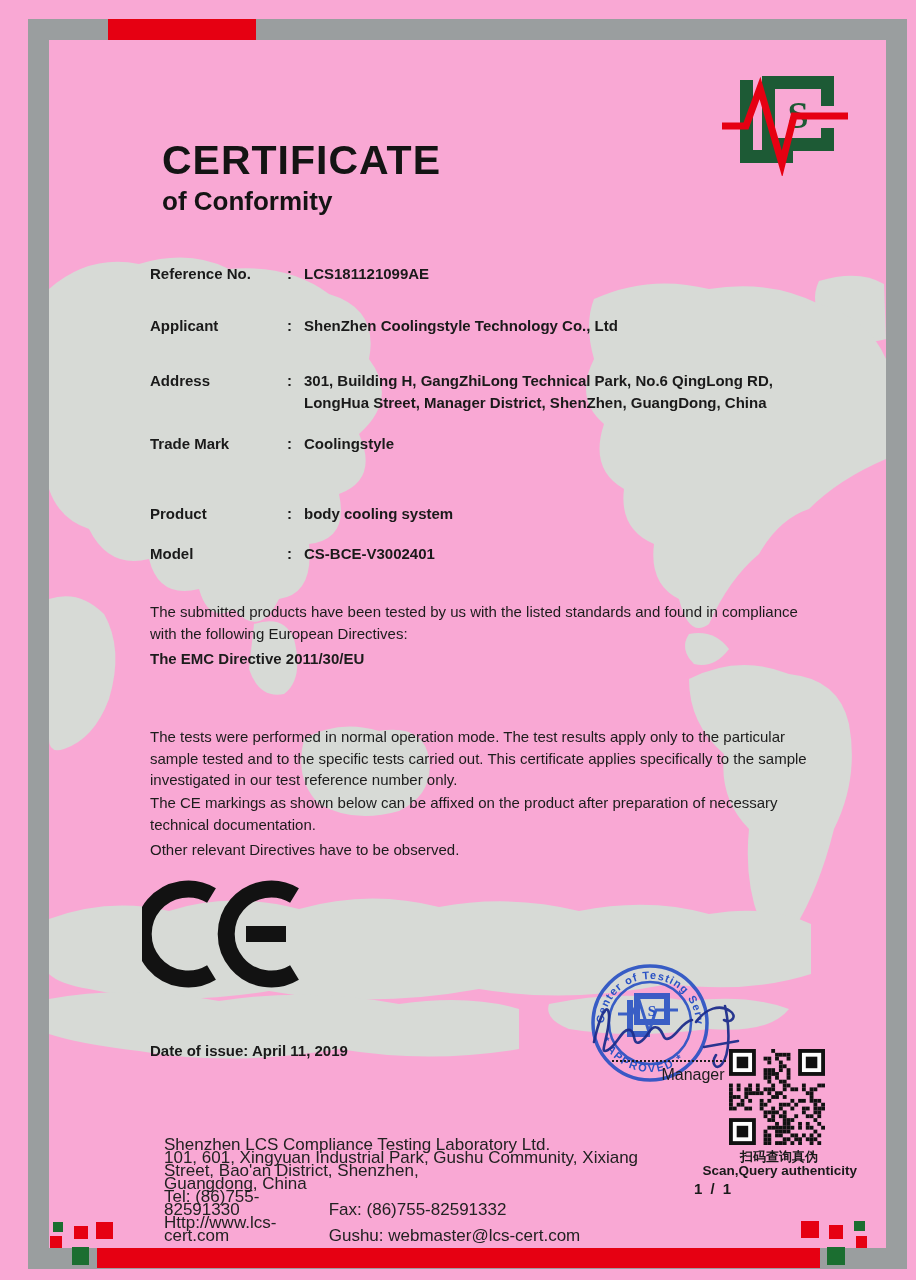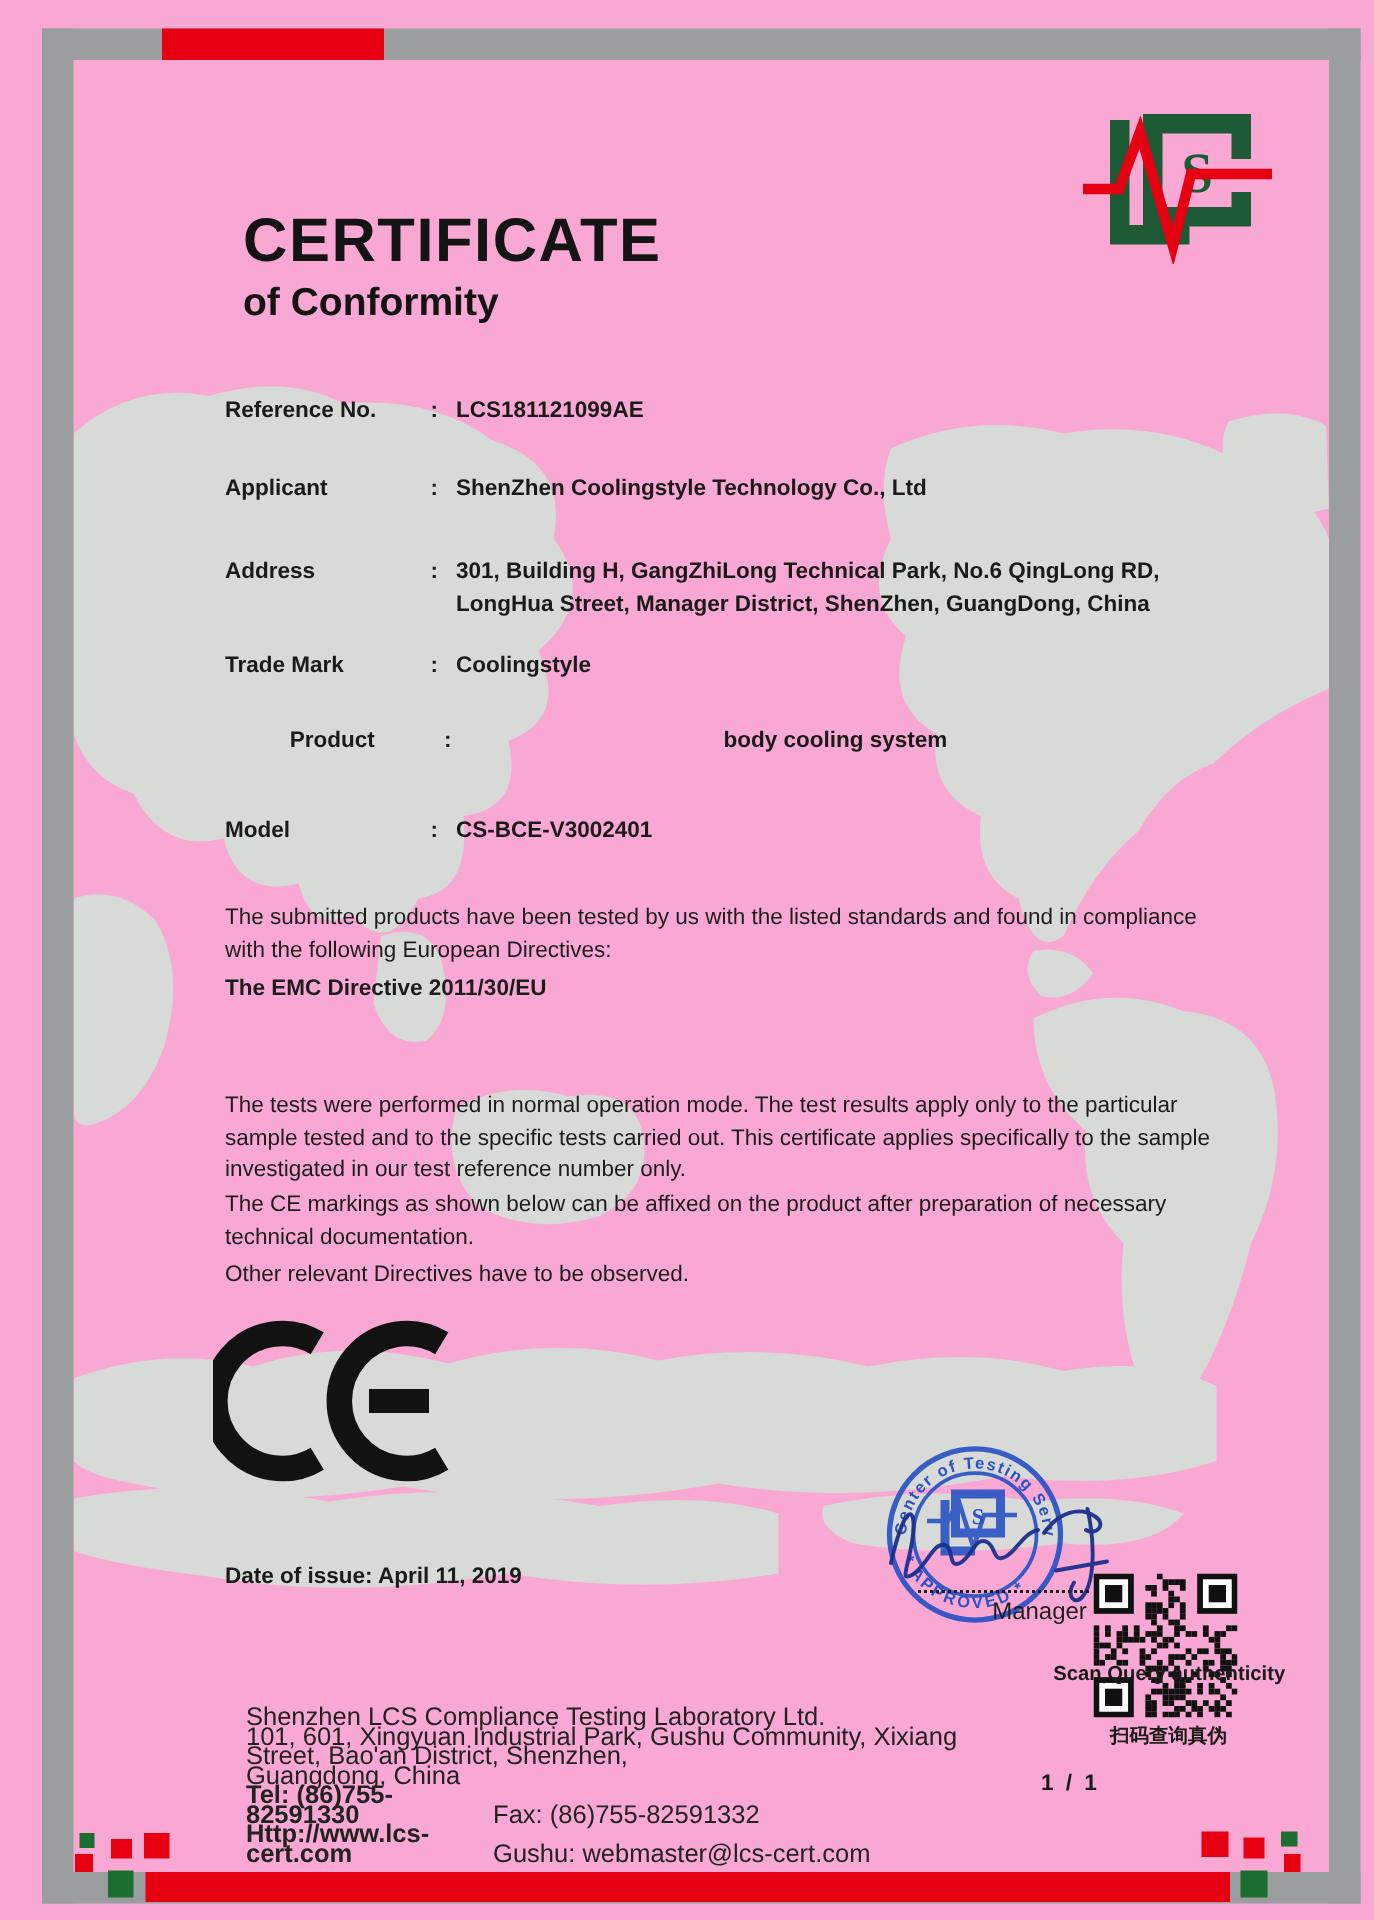--- a/index.html
+++ b/index.html
@@ -19,21 +19,21 @@
   
   .row{position:absolute;left:150px;width:660px;font-size:15px;font-weight:700;line-height:22px;z-index:2;}
   .row .lbl{display:inline-block;width:137px;vertical-align:top;}
   .row .sep{display:inline-block;width:17px;vertical-align:top;}
   .row .val{display:inline-block;width:500px;vertical-align:top;}
   
   .para{position:absolute;left:150px;width:665px;font-size:15px;line-height:21.5px;z-index:2;color:#1c1c1c;}
   .bold{font-weight:700;}
   
   .foot{position:absolute;left:164px;top:1138px;width:520px;font-size:17px;line-height:13px;z-index:5;color:#222;}
-  .foot .c1{display:inline-block;width:160px;font-weight:bold;}
+  .foot .c1{display:inline-block;width:160px;}
   .stamp-note{position:absolute;z-index:6;text-align:center;}
   .qr-cap{position:absolute;z-index:6;text-align:center;font-weight:700;font-size:13px;color:#1a1a1a;}
   .dotline{position:absolute;z-index:7;border-bottom:2px dotted #1d1d1d;}
 </style>
 </head>
 <body>
 
 <div class="page">
 
   <svg class="map" width="837" height="1210" viewBox="0 0 837 1210">
@@ -99,21 +99,21 @@
   </div>
   <div class="row" style="top:315px;">
     <span class="lbl">Applicant</span><span class="sep">:</span><span class="val">ShenZhen Coolingstyle Technology Co., Ltd</span>
   </div>
   <div class="row" style="top:370px;">
     <span class="lbl">Address</span><span class="sep">:</span><span class="val"><span>301, Building H, GangZhiLong Technical Park, No.6 QingLong RD,</span><br><span>LongHua Street, Manager District, ShenZhen, GuangDong, China</span></span>
   </div>
   <div class="row" style="top:433px;">
     <span class="lbl">Trade Mark</span><span class="sep">:</span><span class="val">Coolingstyle</span>
   </div>
-  <div class="row" style="top:483px;text-align:center;">
+  <div class="row" style="top:503px;">
     <span class="lbl">Product</span><span class="sep">:</span><span class="val">body cooling system</span>
   </div>
   <div class="row" style="top:543px;">
     <span class="lbl">Model</span><span class="sep">:</span><span class="val">CS-BCE-V3002401</span>
   </div>
 
   <div class="para" style="top:601px;">The submitted products have been tested by us with the listed standards and found in compliance with the following European Directives:</div>
   <div class="para bold" style="top:648px;">The EMC Directive 2011/30/EU</div>
   <div class="para" style="top:726px;">The tests were performed in normal operation mode. The test results apply only to the particular sample tested and to the specific tests carried out. This certificate applies specifically to the sample investigated in our test reference number only.</div>
   <div class="para" style="top:792px;">The CE markings as shown below can be affixed on the product after preparation of necessary technical documentation.</div>
@@ -349,21 +349,21 @@
         <rect x="8" y="8" width="12" height="12"></rect>
         <rect x="72" y="0" width="28" height="28"></rect>
         <rect fill="#fff" x="76" y="4" width="20" height="20"></rect>
         <rect x="80" y="8" width="12" height="12"></rect>
         <rect x="0" y="72" width="28" height="28"></rect>
         <rect fill="#fff" x="4" y="76" width="20" height="20"></rect>
         <rect x="8" y="80" width="12" height="12"></rect>
       </svg>
   </div>
   <div class="qr-cap" style="left:714px;top:1148px;width:130px;">扫码查询真伪</div>
-  <div class="qr-cap" style="left:702px;top:1108px;width:155px;font-size:13.5px;">Scan,Query authenticity</div>
+  <div class="qr-cap" style="left:702px;top:1163px;width:155px;font-size:13.5px;text-align:right;">Scan,Query authenticity</div>
 
   <div class="abs bold" style="left:694px;top:1180px;font-size:15px;letter-spacing:2px;z-index:5;">1 / 1</div>
 
   <div class="foot">
     <div>Shenzhen LCS Compliance Testing Laboratory Ltd.</div>
     <div>101, 601, Xingyuan Industrial Park, Gushu Community, Xixiang Street, Bao'an District, Shenzhen,</div>
     <div>Guangdong, China</div>
     <div>
       <span class="c1">Tel: (86)755-82591330</span>
       <span>Fax: (86)755-82591332</span>

